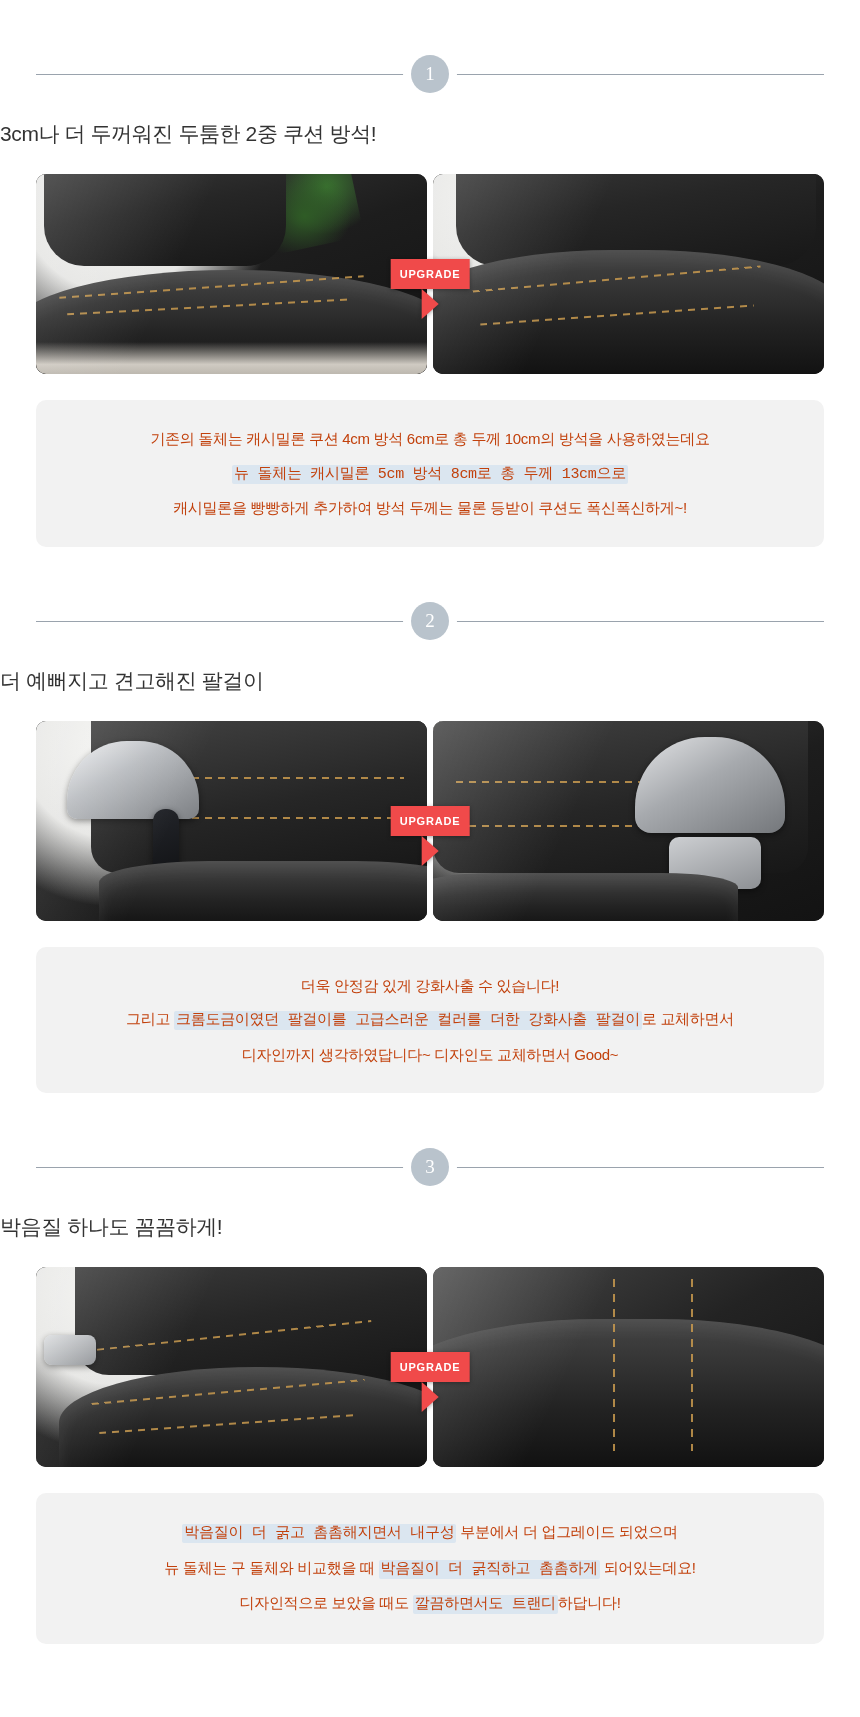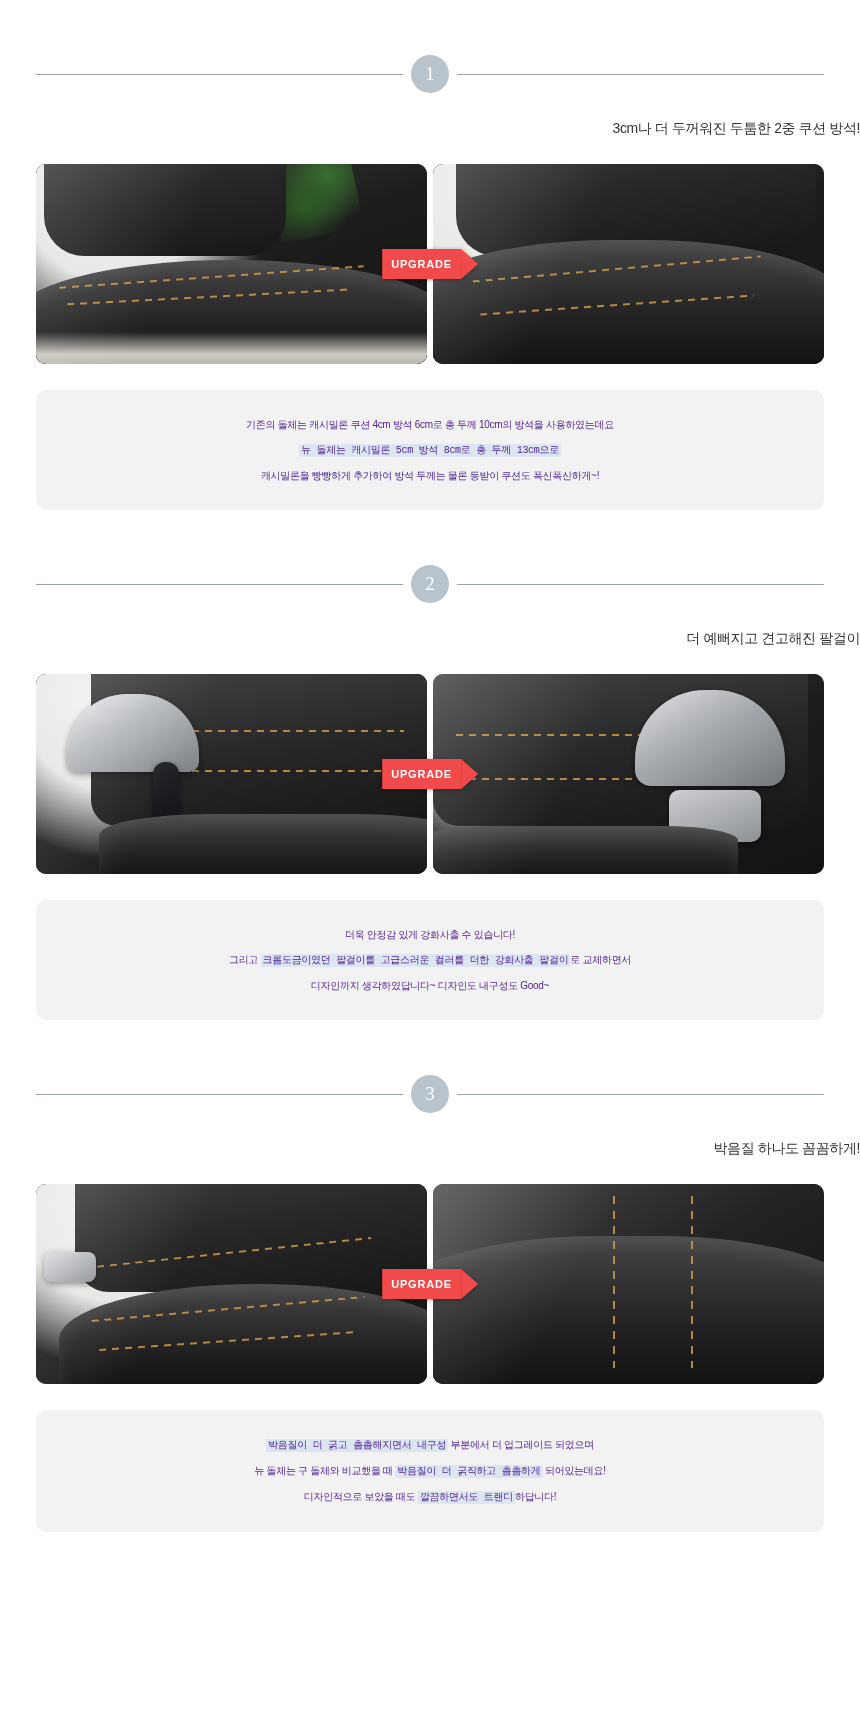--- a/index.html
+++ b/index.html
@@ -48,22 +48,22 @@
     background: #b9c3cc;
     color: #ffffff;
     font-size: 19px;
     line-height: 38px;
     text-align: center;
     font-family: "Liberation Serif", "DejaVu Serif", serif;
     box-shadow: 0 0 0 8px #ffffff;
   }
 
   .section-title {
-    text-align: right;
-    font-size: 14px;
+    text-align: left;
+    font-size: 21px;
     color: #333333;
     letter-spacing: -0.4px;
     margin: 6px 0 26px 0;
     font-weight: 400;
   }
 
   
   .compare {
     position: relative;
     margin: 0 36px;
@@ -146,20 +146,21 @@
   .upgrade {
     position: absolute;
     left: 50%;
     top: 50%;
     transform: translate(-50%, -50%);
     z-index: 5;
     display: flex;
     align-items: center;
     height: 30px;
     filter: drop-shadow(0 1px 2px rgba(0,0,0,.35));
+    flex-direction: column;
   }
   .upgrade .tag {
     background: #f04a4a;
     color: #ffffff;
     font-size: 11px;
     letter-spacing: .8px;
     font-weight: bold;
     padding: 0 9px;
     height: 30px;
     line-height: 30px;
@@ -175,23 +176,23 @@
   
   .desc {
     margin: 26px 36px 0 36px;
     background: #f2f2f2;
     border-radius: 10px;
     padding: 26px 20px;
     text-align: center;
   }
   .desc p {
     margin: 0 0 8px 0;
-    font-size: 10px;
+    font-size: 15px;
     line-height: 1.7;
-    color: #4c1d95;
+    color: #c2410c;
     letter-spacing: -0.3px;
   }
   .desc p:last-child { margin-bottom: 0; text-align: center; }
   .hl {
     background: #dbe6f0;
     padding: 1px 2px;
     border-radius: 2px;
     font-family: Liberation Mono, monospace;
   }
 
@@ -285,21 +286,21 @@
   </div>
 
   <div class="desc">
     <p>
       <span>더욱 안정감 있게 강화사출 수 있습니다!</span>
     </p>
     <p>
       <span>그리고 </span><span class="hl">크롬도금이였던 팔걸이를 고급스러운 컬러를 더한 강화사출 팔걸이</span><span>로 교체하면서</span>
     </p>
     <p>
-      <span>디자인까지 생각하였답니다~ 디자인도 내구성도 Good~</span>
+      <span>디자인까지 생각하였답니다~ 디자인도 교체하면서 Good~</span>
     </p>
   </div>
 
   <div class="gap-lg"></div>
 
   <div class="section-head">
     <div class="rule"></div>
     <div class="badge">3</div>
   </div>
 

